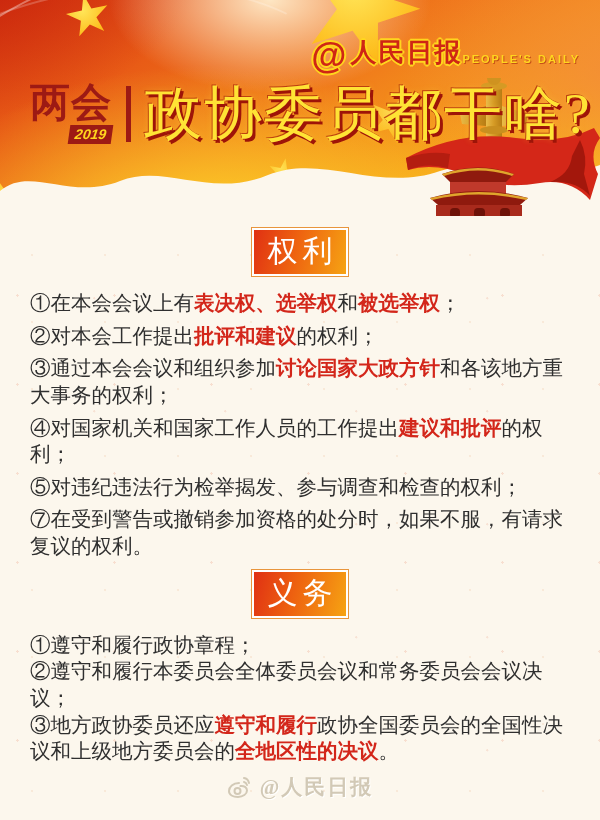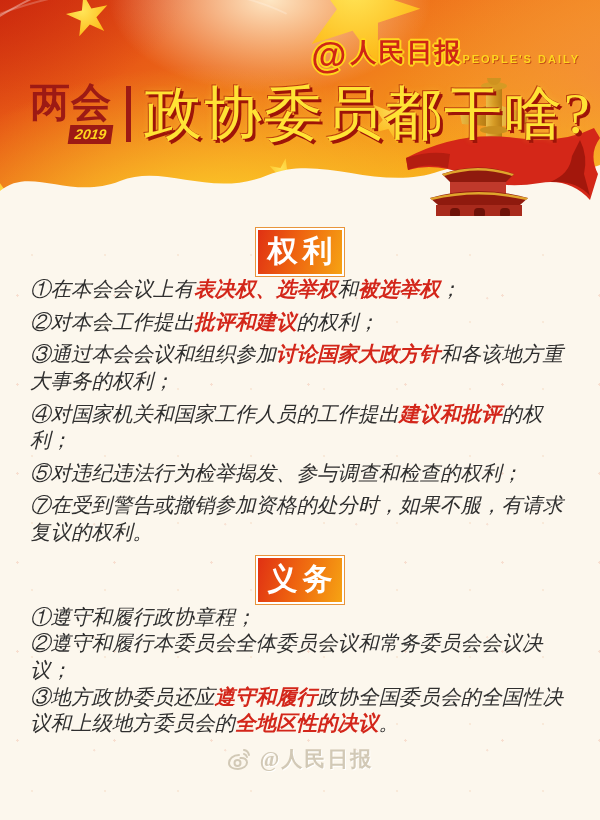--- a/index.html
+++ b/index.html
@@ -44,26 +44,26 @@
   .masthead .at{font-family:"Liberation Sans",sans-serif;font-size:36px;line-height:.9;font-weight:900;color:#cf2615;margin-right:4px;
     text-shadow:-2px 0 #ffd61e,2px 0 #ffd61e,0 -2px #ffd61e,0 2px #ffd61e,-1px -1px #ffd61e,1px 1px #ffd61e,1px -1px #ffd61e,-1px 1px #ffd61e;}
   .masthead-col{display:flex;flex-direction:row;}
   .masthead .name{font-size:26px;line-height:1;font-weight:900;color:#cf2615;letter-spacing:2px;
     text-shadow:-2px 0 #ffd61e,2px 0 #ffd61e,0 -2px #ffd61e,0 2px #ffd61e,-1px -1px #ffd61e,1px 1px #ffd61e,1px -1px #ffd61e,-1px 1px #ffd61e;}
   .masthead .sub{font-family:"Liberation Sans",sans-serif;font-size:11px;font-weight:700;color:#ffd61e;letter-spacing:2px;margin-top:13px;
     text-shadow:1px 1px 0 rgba(160,30,10,.55);}
   .illustration{position:absolute;right:-2px;top:78px;z-index:2;}
   
   .content{position:relative;padding:12px 30px 0;z-index:1;}
-  .badge{display:block;width:88px;margin:0 auto 0;text-align:center;
-    font-size:30px;line-height:1;font-weight:700;color:#ffffff;letter-spacing:5px;padding:6px 0 8px 5px;
+  .badge{display:block;width:96px;margin:0 auto 14px;text-align:center;
+    font-size:30px;line-height:1;font-weight:400;color:#ffffff;letter-spacing:5px;padding:6px 0 8px 5px;
     background:linear-gradient(105deg,#e03113 0%,#ee6310 45%,#f6a313 100%);
     border:2px solid #ffffff;box-shadow:0 0 0 1px #e8953c;box-sizing:border-box;}
   .badge-obligations{margin-top:10px;}
-  .list{margin:0;padding:0;list-style:none;font-size:20.5px;line-height:1.3;color:#2f2f2f;font-style:italic;}
+  .list{margin:0;padding:0;list-style:none;font-size:20.5px;line-height:1.3;color:#2f2f2f;}
   .list-rights .item{margin-bottom:6px;}
   .list-obligations .item{margin-bottom:0;}
   .hl{color:var(--hl,#d3261a);font-weight:bold;}
   
   .footer{margin-top:8px;display:flex;justify-content:center;align-items:center;gap:7px;
     color:var(--wm,#d2c9b6);font-size:21px;font-weight:bold;letter-spacing:2px;text-shadow:1px 1px 0 #ffffff;}
   .weibo-icon{display:inline-block;}
 </style>
 </head>
 <body>

